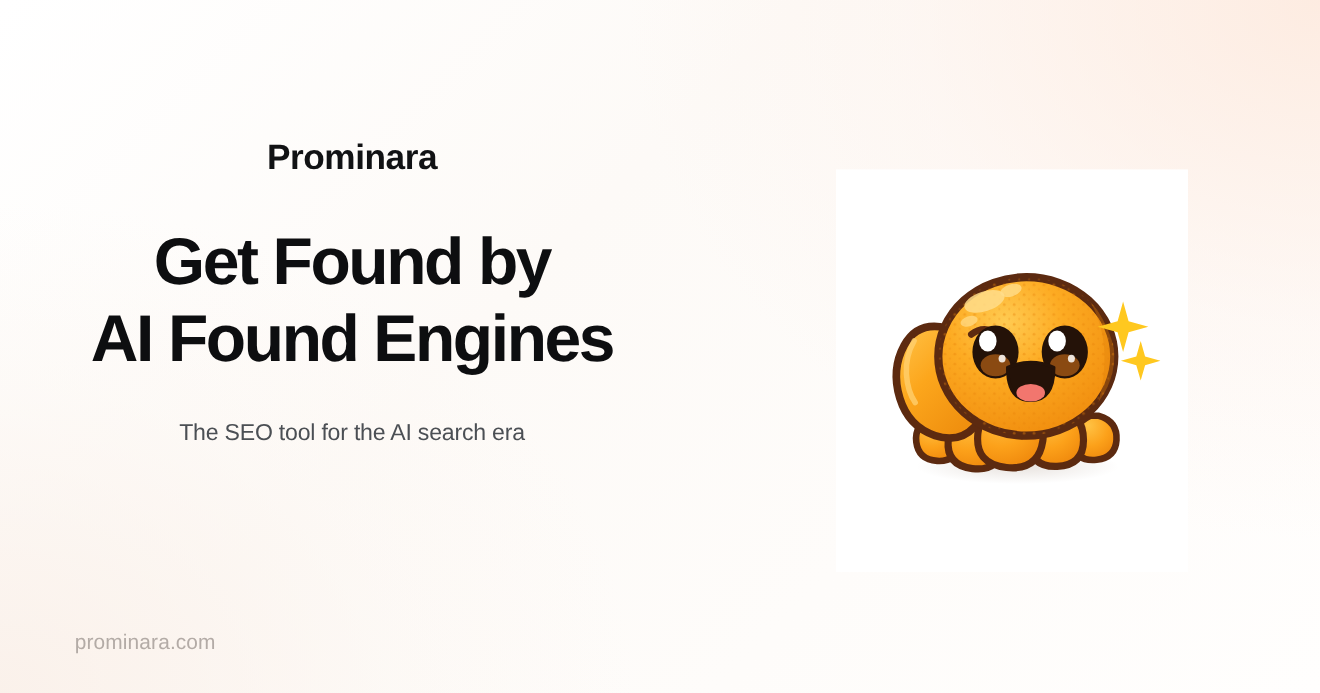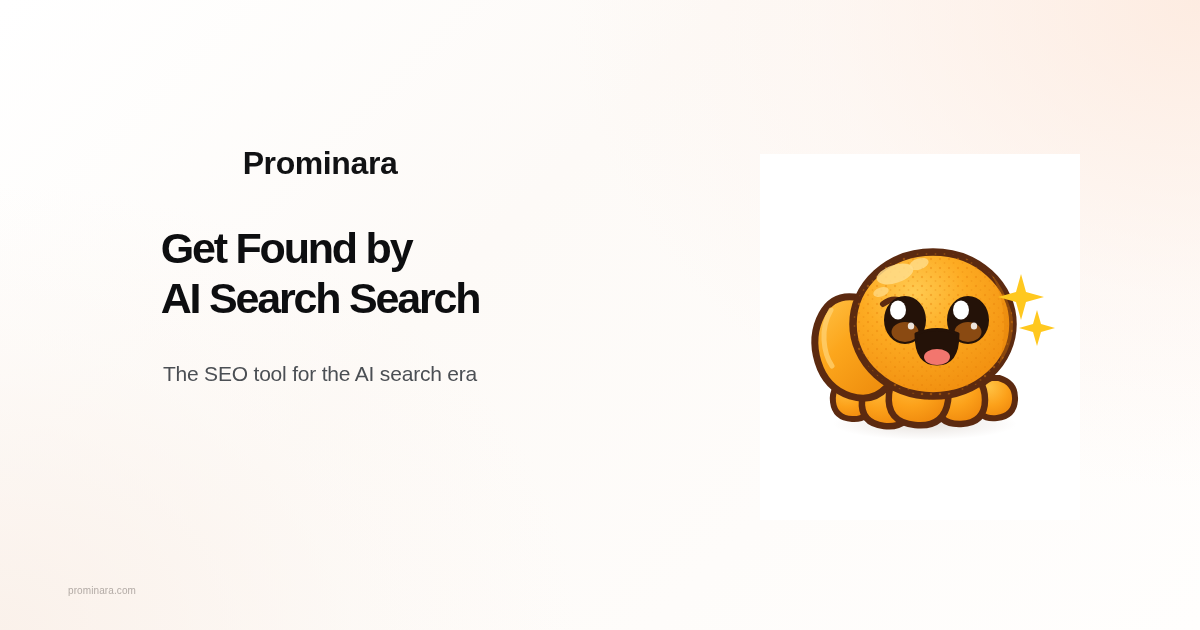--- a/index.html
+++ b/index.html
@@ -38,26 +38,26 @@
   .brand-name {
     font-size:32px;
     font-weight:bold;
     color:#111214;
     letter-spacing:-0.4px;
     line-height:1;
     margin-bottom:44px;
   }
 
   .headline {
-    font-size:43px;
+    font-size:60px;
     font-weight:bold;
     color:#0d0e10;
     letter-spacing:-2.2px;
     line-height:1.17;
-    text-align:left;
+    text-align:center;
     white-space:nowrap;
   }
   .headline-line { display:block; }
 
   .subtitle {
     margin-top:36px;
     font-size:21px;
     color:#4b4f54;
     letter-spacing:-0.2px;
     line-height:1.3;
@@ -80,37 +80,37 @@
     display:flex;
     align-items:center;
     justify-content:center;
   }
   .mascot-svg { width:100%; height:100%; display:block; }
 
   
   .footer-url {
     position:absolute;
     left:68px; bottom:34px;
-    font-size:10px;
+    font-size:19px;
     color:#b3aba6;
     letter-spacing:0.1px;
   }
 </style>
 </head>
 <body>
 
 <div class="og-card">
 
   <div class="left-col">
 
     <div class="brand-name">Prominara</div>
 
     <h1 class="headline">
       <span class="headline-line">Get Found by</span>
-      <span class="headline-line">AI Search Search</span>
+      <span class="headline-line">AI Found Engines</span>
     </h1>
 
     <div class="subtitle">The SEO tool for the AI search era</div>
   </div>
 
   <div class="mascot-panel">
     <div class="mascot-wrap">
       <svg class="mascot-svg" viewBox="0 0 270 250" xmlns="http://www.w3.org/2000/svg">
         <defs>
           <radialGradient id="bodyGrad" cx="38%" cy="28%" r="78%">

